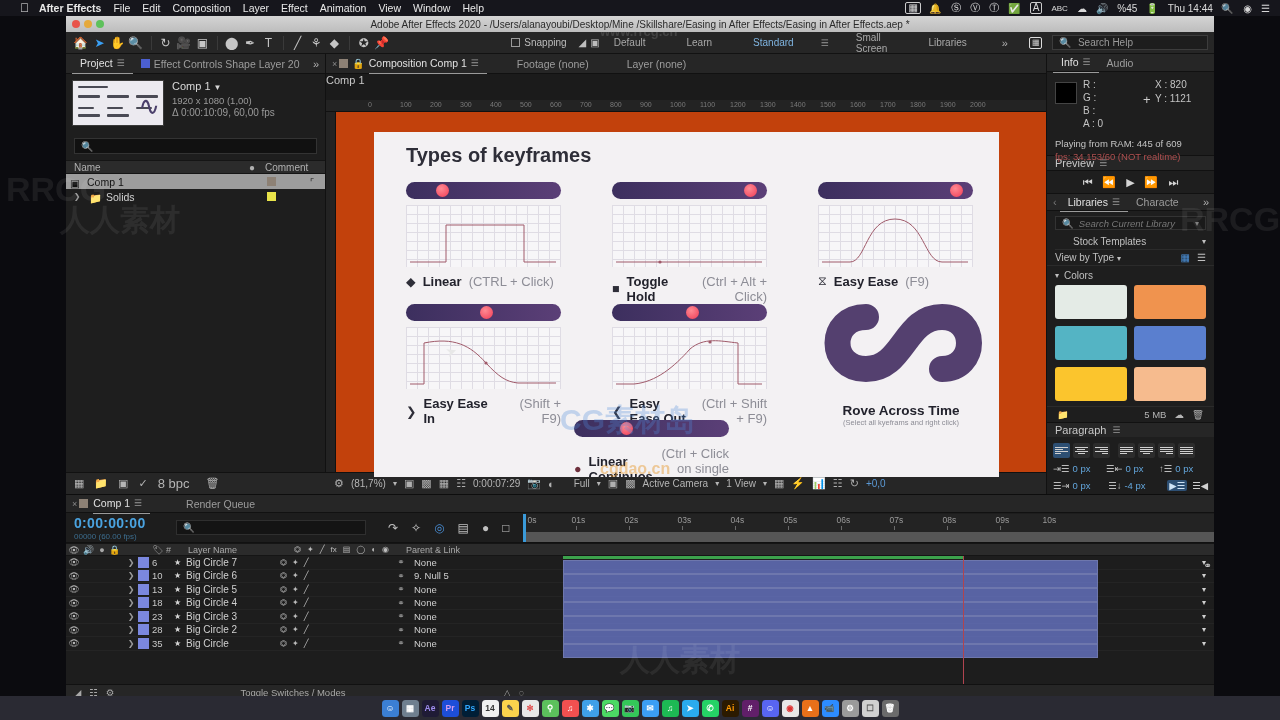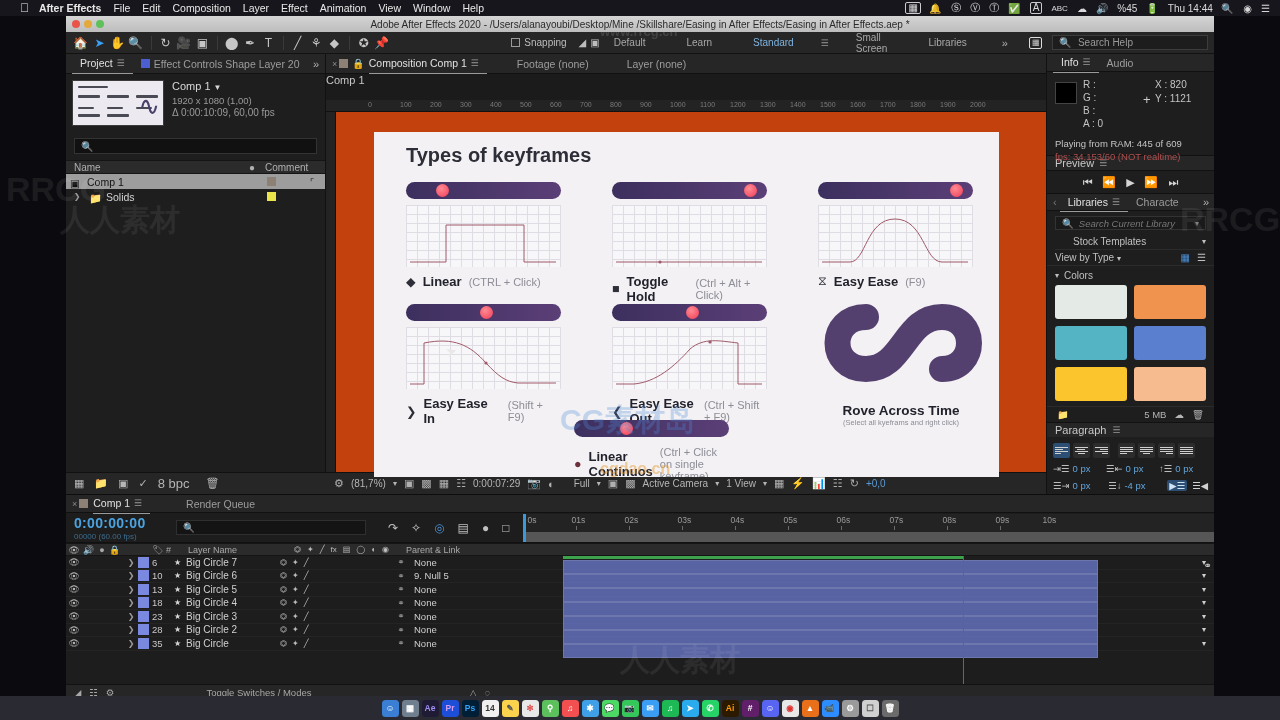--- a/index.html
+++ b/index.html
@@ -101,21 +101,21 @@
   .dot{ position:absolute;top:2px;width:13px;height:13px;border-radius:50%;
         background:radial-gradient(circle at 40% 35%,#ff8a93,#ef3b55);}
   .grid{ height:62px;margin-top:6px;background-image:
       linear-gradient(to right,#dfdce4 1px,transparent 1px),
       linear-gradient(to bottom,#dfdce4 1px,transparent 1px);
       background-size:11px 9px; background-color:#f7f6f8; position:relative;}
   .grid svg{ position:absolute;left:0;top:0;}
   .lbl{ display:flex;align-items:center;gap:7px;margin-top:7px;}
   .lbl .gl{ color:#2e2e38; font-size:12.5px; }
   .lbl .nm{ font-size:13px;font-weight:bold;color:#22222c;}
-  .lbl .ky{ font-size:11px;color:#8d8d96;}
+  .lbl .ky{ font-size:13px;color:#8d8d96;text-align:right;}
   .rove{ position:absolute; left:432px; top:155px; width:190px; text-align:center;}
   .rove .nm{ font-size:13.5px;font-weight:bold;color:#22222c;margin-top:4px;}
   .rove .ky{ font-size:7.5px;color:#8d8d96;}
   
   .vbar{ height:22px;background:#262626;border-top:1px solid #111;display:flex;align-items:center;
          gap:7px;padding:0 8px;color:#b5b5b5;font-size:10px;}
   .vbar .ic{ font-size:11px;color:#b0b0b0;}
   
   .rtabs{ height:18px;background:#262626;display:flex;align-items:center;border-bottom:1px solid #111;padding-left:6px;}
   .infobody{ padding:6px 8px;position:relative;height:96px;}
@@ -920,21 +920,21 @@
         <div class="lbar" style="top:88px;width:535px"></div>
         <div style="position:absolute;left:400px;top:0;width:1px;height:130px;background:#b0444f"></div>
         <div style="position:absolute;right:-14px;top:4px;color:#c9c9c9;font-size:10px">⚭</div>
       </div>
     </div>
 
     <div class="tlfoot">
       <span>◢</span>
       <span>☷</span>
       <span>⚙</span>
-      <span style="margin-left:84px">Toggle Switches / Modes</span>
+      <span style="margin-left:118px">Toggle Switches / Modes</span>
       <span style="margin-left:150px">△</span>
       <span style="color:#7a7a7a">○</span>
     </div>
   </div>
 
   <div style="position:absolute;left:0;top:440px;width:260px;height:22px;background:#262626;display:flex;align-items:center;gap:10px;padding-left:8px;border-top:1px solid #111;z-index:5">
     <span style="color:#b5b5b5;font-size:11px">▦</span>
     <span style="color:#b5b5b5;font-size:11px">📁</span>
     <span style="color:#b5b5b5;font-size:11px">▣</span>
     <span style="color:#b5b5b5;font-size:11px">✓</span>

